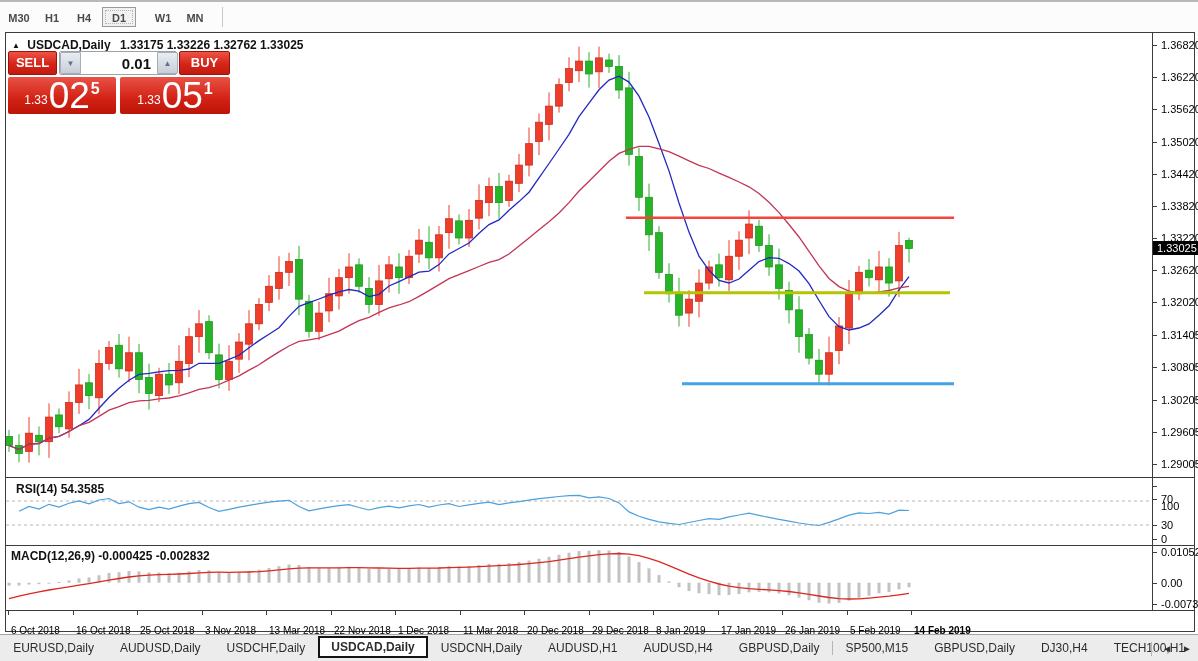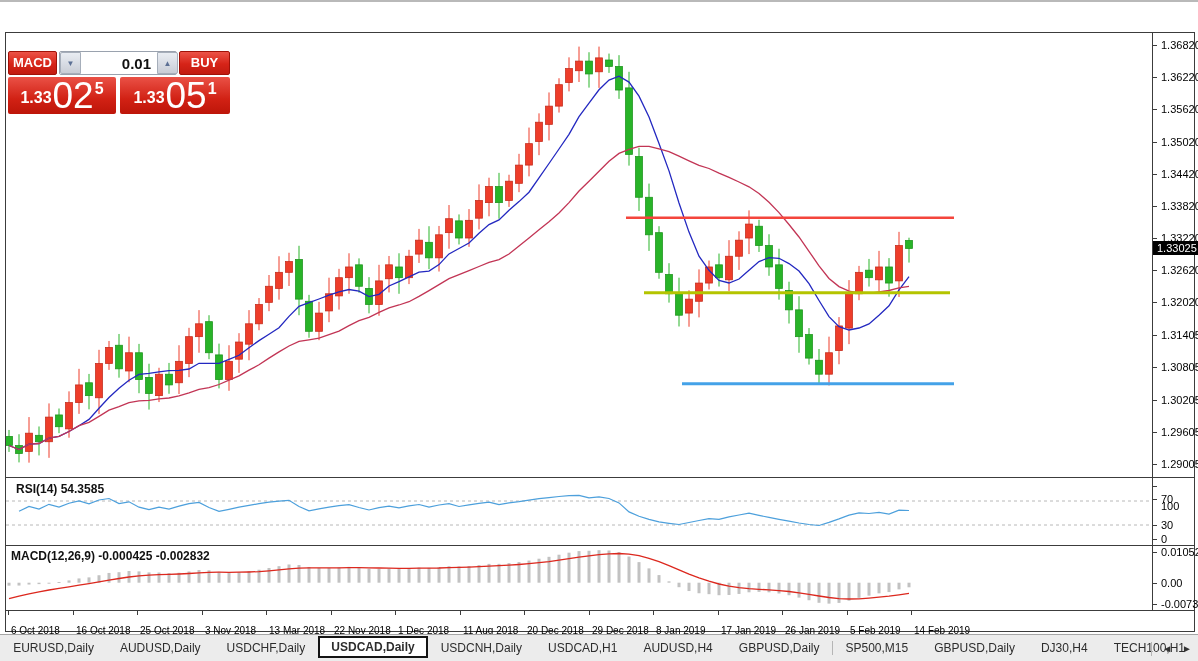--- a/index.html
+++ b/index.html
@@ -28,21 +28,21 @@
   .tw-btn{position:absolute;border:1px solid #a01208;border-radius:2px;color:#fff;text-align:center;
           background:linear-gradient(180deg,#ec5347 0%,#d62418 55%,#c21b10 100%);
           font-size:13px;font-weight:700;}
   .spin-group{position:absolute;border:1px solid #9aa2ae;background:#fff;border-radius:2px;}
   .spin-btn{position:absolute;top:0;width:21px;height:100%;background:linear-gradient(180deg,#e9edf3,#c9cdd6);
             border:1px solid #a6aeba;color:#5b6f94;font-size:8px;line-height:22px;text-align:center;}
   .vol-input{position:absolute;left:21px;top:0;width:76px;height:100%;border:none;outline:none;
              text-align:right;font-size:15px;font-weight:700;font-family:"Liberation Sans",sans-serif;padding-right:6px;color:#111;}
   .quote-panel{position:absolute;border-radius:2px;color:#fff;display:flex;align-items:center;justify-content:center;
                background:linear-gradient(180deg,#ea5146 0%,#d12114 60%,#bd1509 100%);}
-  .quote-panel .sm{font-size:16px;font-weight:700;align-self:flex-end;margin-bottom:7px;letter-spacing:0px;}
+  .quote-panel .sm{font-size:12px;font-weight:400;align-self:flex-end;margin-bottom:7px;letter-spacing:0px;}
   .quote-panel .big{font-size:37px;font-weight:400;line-height:36px;margin:18px 1px;}
   .quote-panel .sup{font-size:16px;font-weight:700;align-self:flex-start;margin-top:3px;}
 
   
   .price-axis{position:absolute;left:1153px;top:33px;width:45px;height:578px;}
   .ptick{position:absolute;left:0;width:4px;height:1px;background:#3c3c3c;}
   .plabel{position:absolute;left:8px;font-size:11px;color:#000;white-space:nowrap;}
   .cur-box{position:absolute;left:0;width:45px;height:14px;background:#000;color:#fff;
            font-size:11px;line-height:14px;padding-left:4px;}
 
@@ -61,20 +61,29 @@
   .tab-sep{width:1px;height:14px;background:#b5b5b5;}
   .tab-arrows{position:absolute;right:6px;top:0;height:27px;display:flex;align-items:center;gap:10px;color:#333;font-size:10px;}
   svg{display:block;}
 </style>
 </head>
 <body>
 
 <div class="screen">
   <div class="topline"></div>
 
+  <div class="toolbar" id="tf-toolbar">
+      <div class="tf" style="left: 4px; width: 30px;">M30</div>
+      <div class="tf" style="left: 40px; width: 24px;">H1</div>
+      <div class="tf" style="left: 72px; width: 24px;">H4</div>
+      <div class="tf active" style="left: 102px; width: 34px;">D1</div>
+      <div class="tf" style="left: 150px; width: 26px;">W1</div>
+      <div class="tf" style="left: 182px; width: 26px;">MN</div>
+      <div class="tbsep" style="left: 222px;"></div>
+    </div>
 
   <div class="window"></div>
 
   <svg id="main-svg" class="abs" style="left:6px;top:33px;" width="1146" height="444">
       <g>
         <line x1="3" y1="396.95457453614694" x2="3" y2="418.9366602687136" stroke="#28b428" stroke-width="1"></line>
         <rect x="-0.5" y="403.3883557261666" width="7" height="9.114523352527328" fill="#28b428" stroke="#1d921d" stroke-width="0.75"></rect>
         <line x1="13" y1="401.2437619961604" x2="13" y2="429.3915547024954" stroke="#28b428" stroke-width="1"></line>
         <rect x="9.5" y="412.5028790786939" width="7" height="8.04222648752426" fill="#28b428" stroke="#1d921d" stroke-width="0.75"></rect>
         <line x1="23" y1="384.08701215610876" x2="23" y2="429.65962891874557" stroke="#ee3d2a" stroke-width="1"></line>
@@ -256,23 +265,28 @@
         <line x1="903" y1="204.6917466410749" x2="903" y2="229.56903390914897" stroke="#28b428" stroke-width="1"></line>
         <rect x="899.5" y="207.4261036468331" width="7" height="8.042226487524289" fill="#28b428" stroke="#1d921d" stroke-width="0.75"></rect>
       </g>
       <polyline points="3,412.5 13,416.5 23,411.1 33,410.5 43,405.2 53,403.3 63,398.5 73,392.7 83,386.4 93,375.2 103,364.5 113,355.3 123,347.3 133,341.4 143,340.3 153,338.9 163,337.6 173,337.3 183,336.0 193,330.3 203,330.3 213,330.3 223,326.3 233,322.3 243,314.7 253,307.6 263,301.3 273,294.8 283,283.4 293,273.4 303,269.6 313,266.0 323,262.2 333,258.9 343,256.5 353,258.2 363,263.6 373,261.3 383,253.0 393,248.6 403,243.9 413,239.2 423,238.1 433,231.6 443,220.9 453,215.5 463,210.0 473,200.3 483,191.6 493,186.9 503,177.3 513,168.6 523,159.2 533,144.8 543,130.5 553,116.0 563,101.3 573,83.6 583,70.2 593,56.8 603,47.1 613,43.1 623,49.1 633,63.2 643,84.0 653,110.4 663,137.9 673,170.0 683,199.1 693,223.2 703,237.3 713,247.4 723,250.0 733,246.0 743,237.3 753,228.6 763,224.6 773,225.3 783,230.6 793,238.0 803,250.7 813,267.5 823,283.6 833,293.6 843,297.0 853,295.0 863,290.9 873,282.2 883,272.8 893,256.8 903,243.7 " fill="none" stroke="#2328c0" stroke-width="1.3"></polyline>
       <polyline points="3,412.5 13,416.5 23,411.1 33,410.5 43,405.2 53,403.3 63,398.5 73,392.7 83,389.3 93,383.4 103,377.2 113,373.7 123,369.6 133,367.9 143,367.4 153,365.8 163,365.0 173,362.9 183,359.8 193,356.4 203,354.6 213,351.5 223,347.1 233,342.8 243,337.1 253,331.8 263,325.1 273,318.9 283,313.0 293,308.4 303,306.9 313,305.2 323,301.7 333,298.1 343,292.7 353,287.6 363,284.3 373,279.4 383,274.8 393,272.0 403,268.7 413,263.4 423,257.6 433,251.6 443,245.7 453,241.6 463,237.6 473,233.5 483,229.4 493,226.6 503,221.0 513,213.1 523,205.0 533,196.8 543,188.7 553,180.0 563,169.6 573,158.0 583,148.2 593,138.3 603,128.3 613,120.4 623,116.3 633,113.4 643,113.4 653,115.9 663,118.6 673,123.1 683,127.8 693,132.4 703,135.5 713,140.1 723,144.4 733,149.0 743,153.8 753,160.5 763,169.2 773,179.6 783,191.5 793,204.0 803,218.3 813,232.9 823,245.5 833,253.6 843,258.2 853,260.0 863,260.3 873,259.0 883,257.5 893,254.9 903,253.3 " fill="none" stroke="#c23555" stroke-width="1.3"></polyline>
       <line x1="620" y1="184.63979526551472" x2="948" y2="184.63979526551472" stroke="#f4453c" stroke-width="2.5"></line>
       <line x1="638" y1="259.70057581573855" x2="944" y2="259.70057581573855" stroke="#b4c400" stroke-width="3"></line>
       <line x1="676" y1="350.845809341011" x2="948" y2="350.845809341011" stroke="#44a2e8" stroke-width="3"></line>
     </svg>
 
+  <div class="chart-title">
+    <span class="tri">▲</span>
+    <span>USDCAD,Daily</span>
+    <span style="margin-left:6px;">1.33175 1.33226 1.32762 1.33025</span>
+  </div>
 
   <div class="abs" style="left:0;top:0;">
-    <div class="tw-btn" style="left:8px;top:51px;width:49px;height:24px;line-height:22px;">MACD</div>
+    <div class="tw-btn" style="left:8px;top:51px;width:49px;height:24px;line-height:22px;">SELL</div>
     <div class="spin-group" style="left:59px;top:51px;width:118px;height:24px;">
       <div class="spin-btn" style="left:0;border-radius:2px 0 0 2px;">
         <span>▼</span>
       </div>
       <input class="vol-input" value="0.01" style="">
       <div class="spin-btn" style="left:97px;border-radius:0 2px 2px 0;">
         <span>▲</span>
       </div>
     </div>
     <div class="tw-btn" style="left:179px;top:51px;width:51px;height:24px;line-height:22px;">BUY</div>
@@ -452,50 +466,50 @@
       <div class="dlabel" style="left: 134px;">25 Oct 2018</div>
       <div class="dtick" style="left: 196px;"></div>
       <div class="dlabel" style="left: 199px;">3 Nov 2018</div>
       <div class="dtick" style="left: 260px;"></div>
       <div class="dlabel" style="left: 263px;">13 Mar 2018</div>
       <div class="dtick" style="left: 325px;"></div>
       <div class="dlabel" style="left: 328px;">22 Nov 2018</div>
       <div class="dtick" style="left: 389px;"></div>
       <div class="dlabel" style="left: 392px;">1 Dec 2018</div>
       <div class="dtick" style="left: 454px;"></div>
-      <div class="dlabel" style="left: 457px;">11 Aug 2018</div>
+      <div class="dlabel" style="left: 457px;">11 Mar 2018</div>
       <div class="dtick" style="left: 518px;"></div>
       <div class="dlabel" style="left: 521px;">20 Dec 2018</div>
       <div class="dtick" style="left: 583px;"></div>
       <div class="dlabel" style="left: 586px;">29 Dec 2018</div>
       <div class="dtick" style="left: 647px;"></div>
       <div class="dlabel" style="left: 650px;">8 Jan 2019</div>
       <div class="dtick" style="left: 712px;"></div>
       <div class="dlabel" style="left: 715px; text-align: center;">17 Jan 2019</div>
       <div class="dtick" style="left: 776px;"></div>
       <div class="dlabel" style="left: 779px;">26 Jan 2019</div>
       <div class="dtick" style="left: 841px;"></div>
       <div class="dlabel" style="left: 844px;">5 Feb 2019</div>
       <div class="dtick" style="left: 905px;"></div>
-      <div class="dlabel" style="left: 908px;">14 Feb 2019</div>
+      <div class="dlabel" style="left: 908px; font-weight: bold;">14 Feb 2019</div>
     </div>
 
   <div class="tabbar" id="tabbar">
       <div style="width: 14px;"></div>
       <div class="tab">EURUSD,Daily</div>
       <div class="tab-sep"></div>
       <div class="tab">AUDUSD,Daily</div>
       <div class="tab-sep"></div>
       <div class="tab">USDCHF,Daily</div>
       <div class="tab-sep"></div>
       <div class="tab active">USDCAD,Daily</div>
       <div class="tab-sep"></div>
       <div class="tab">USDCNH,Daily</div>
       <div class="tab-sep"></div>
-      <div class="tab">USDCAD,H1</div>
+      <div class="tab">AUDUSD,H1</div>
       <div class="tab-sep"></div>
       <div class="tab">AUDUSD,H4</div>
       <div class="tab-sep"></div>
       <div class="tab">GBPUSD,Daily</div>
       <div class="tab-sep"></div>
       <div class="tab">SP500,M15</div>
       <div class="tab-sep"></div>
       <div class="tab">GBPUSD,Daily</div>
       <div class="tab-sep"></div>
       <div class="tab">DJ30,H4</div>

